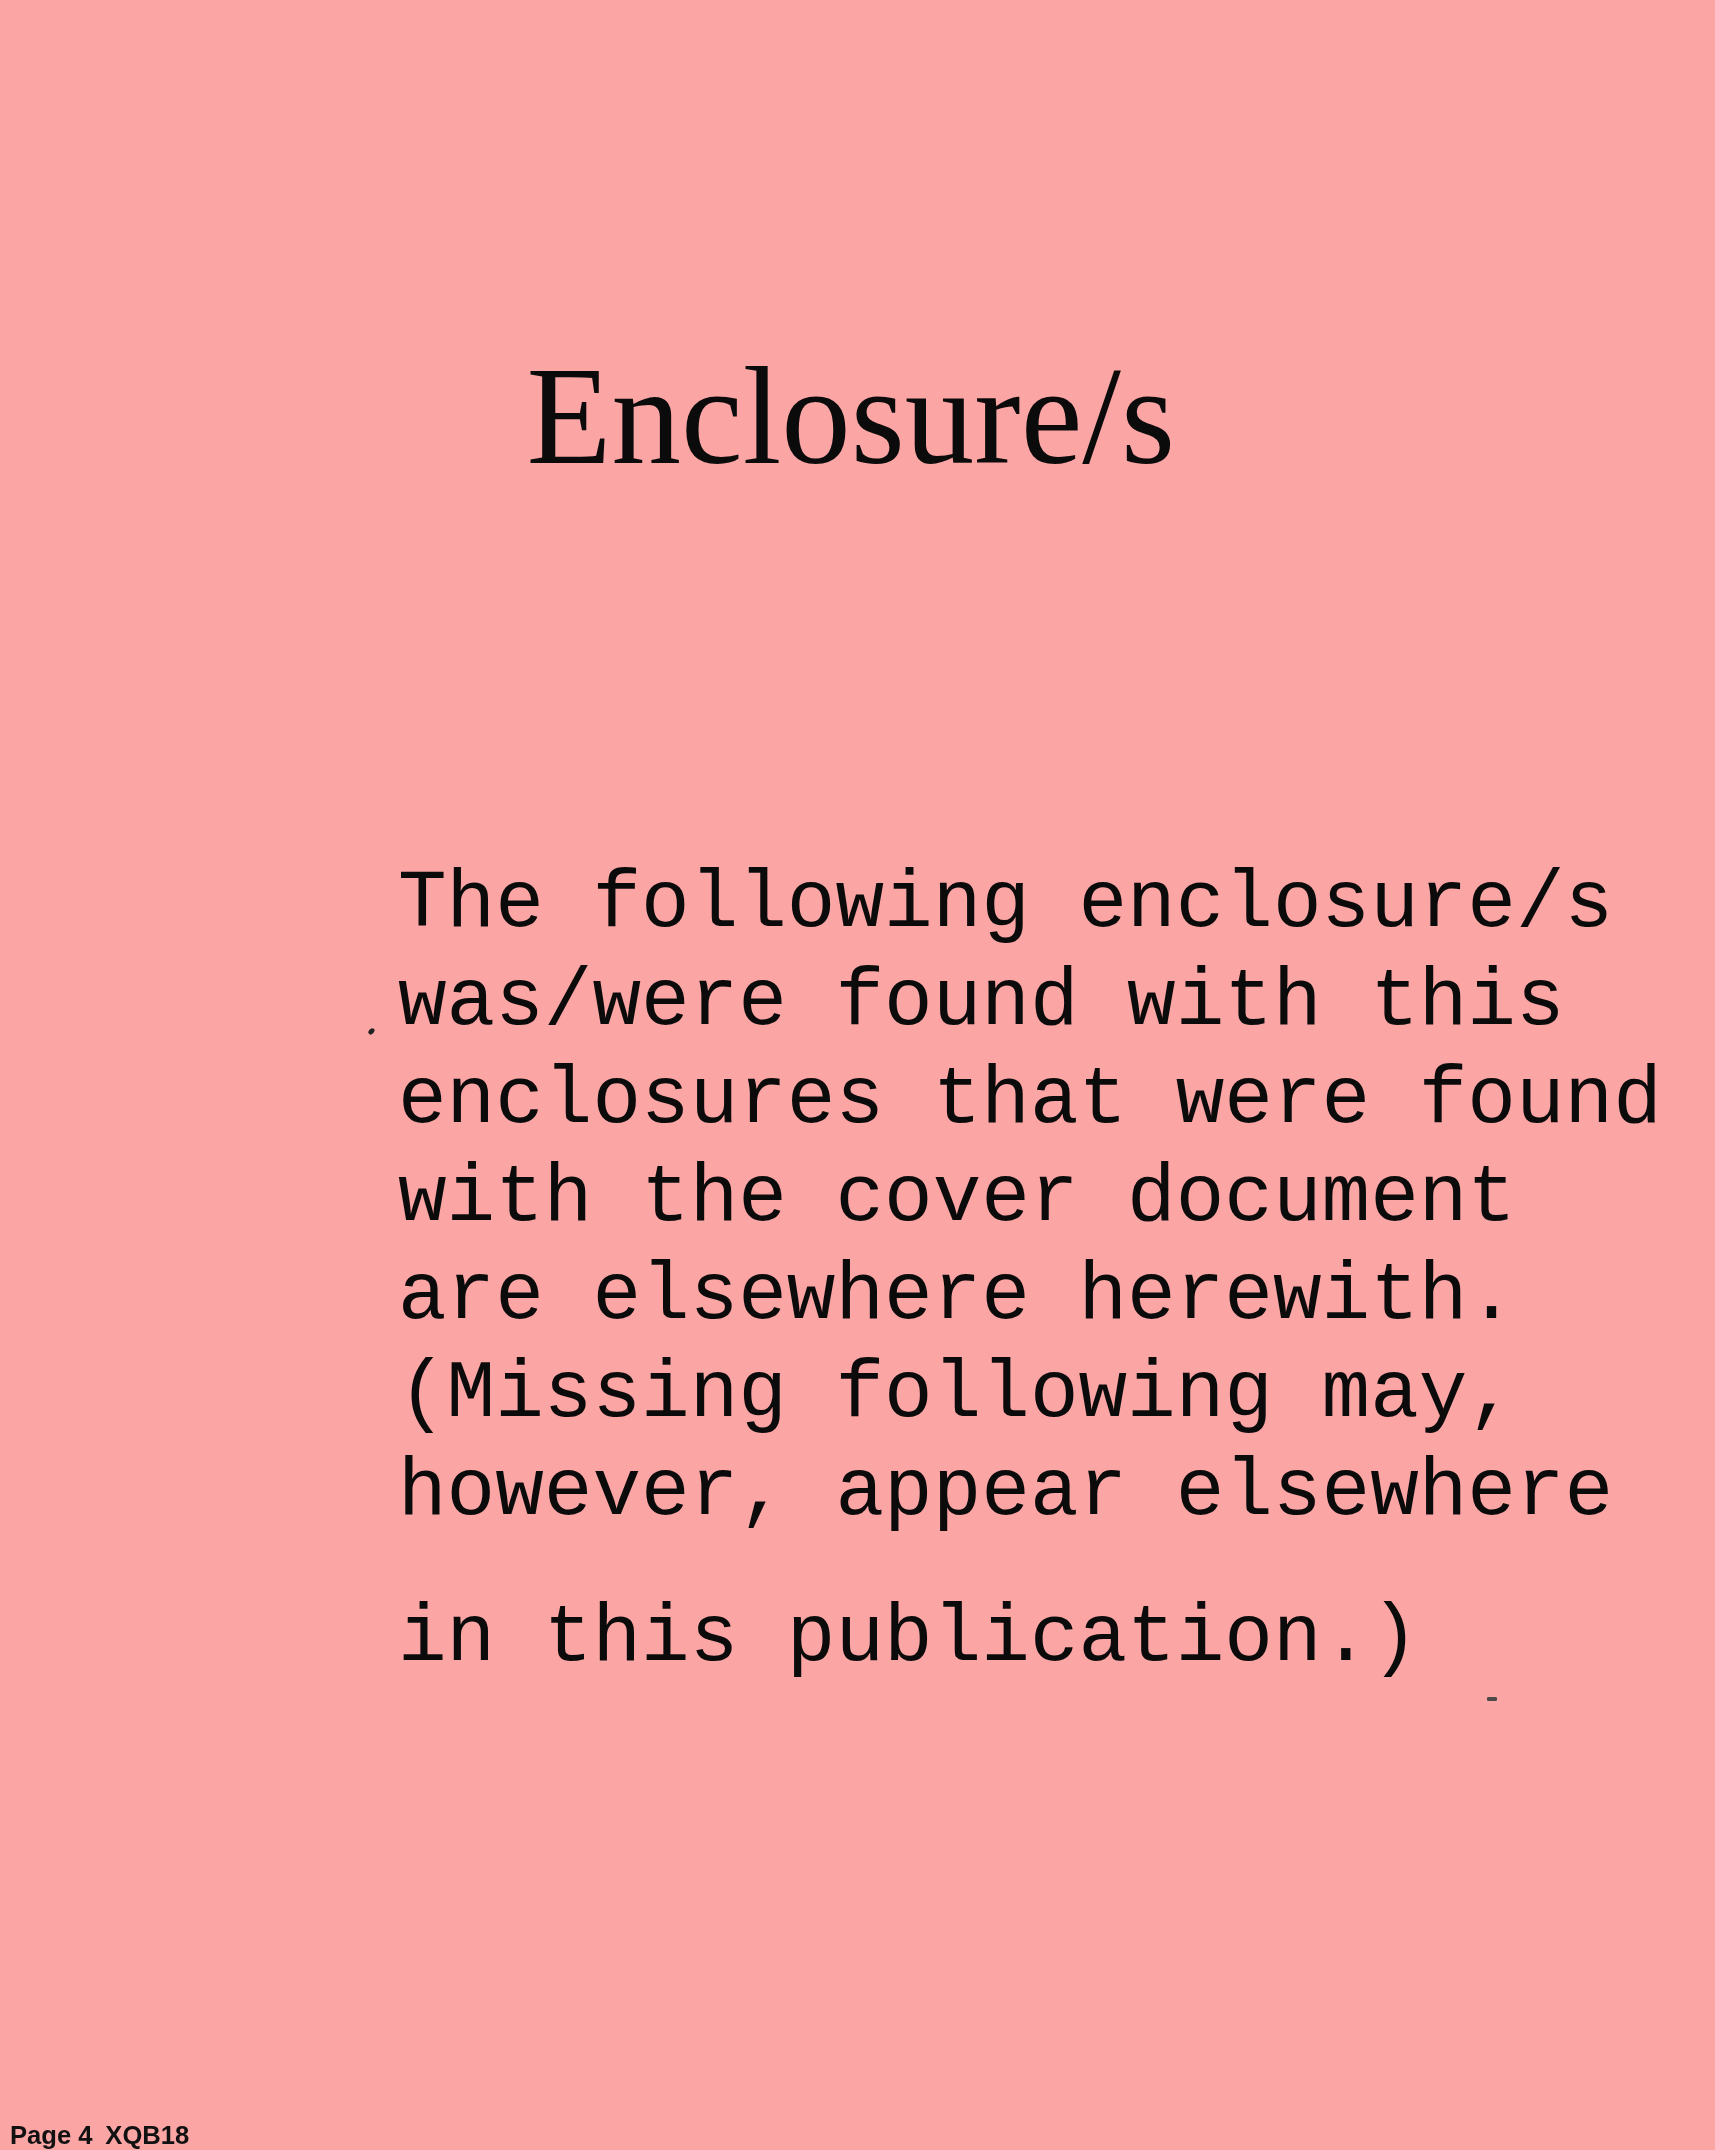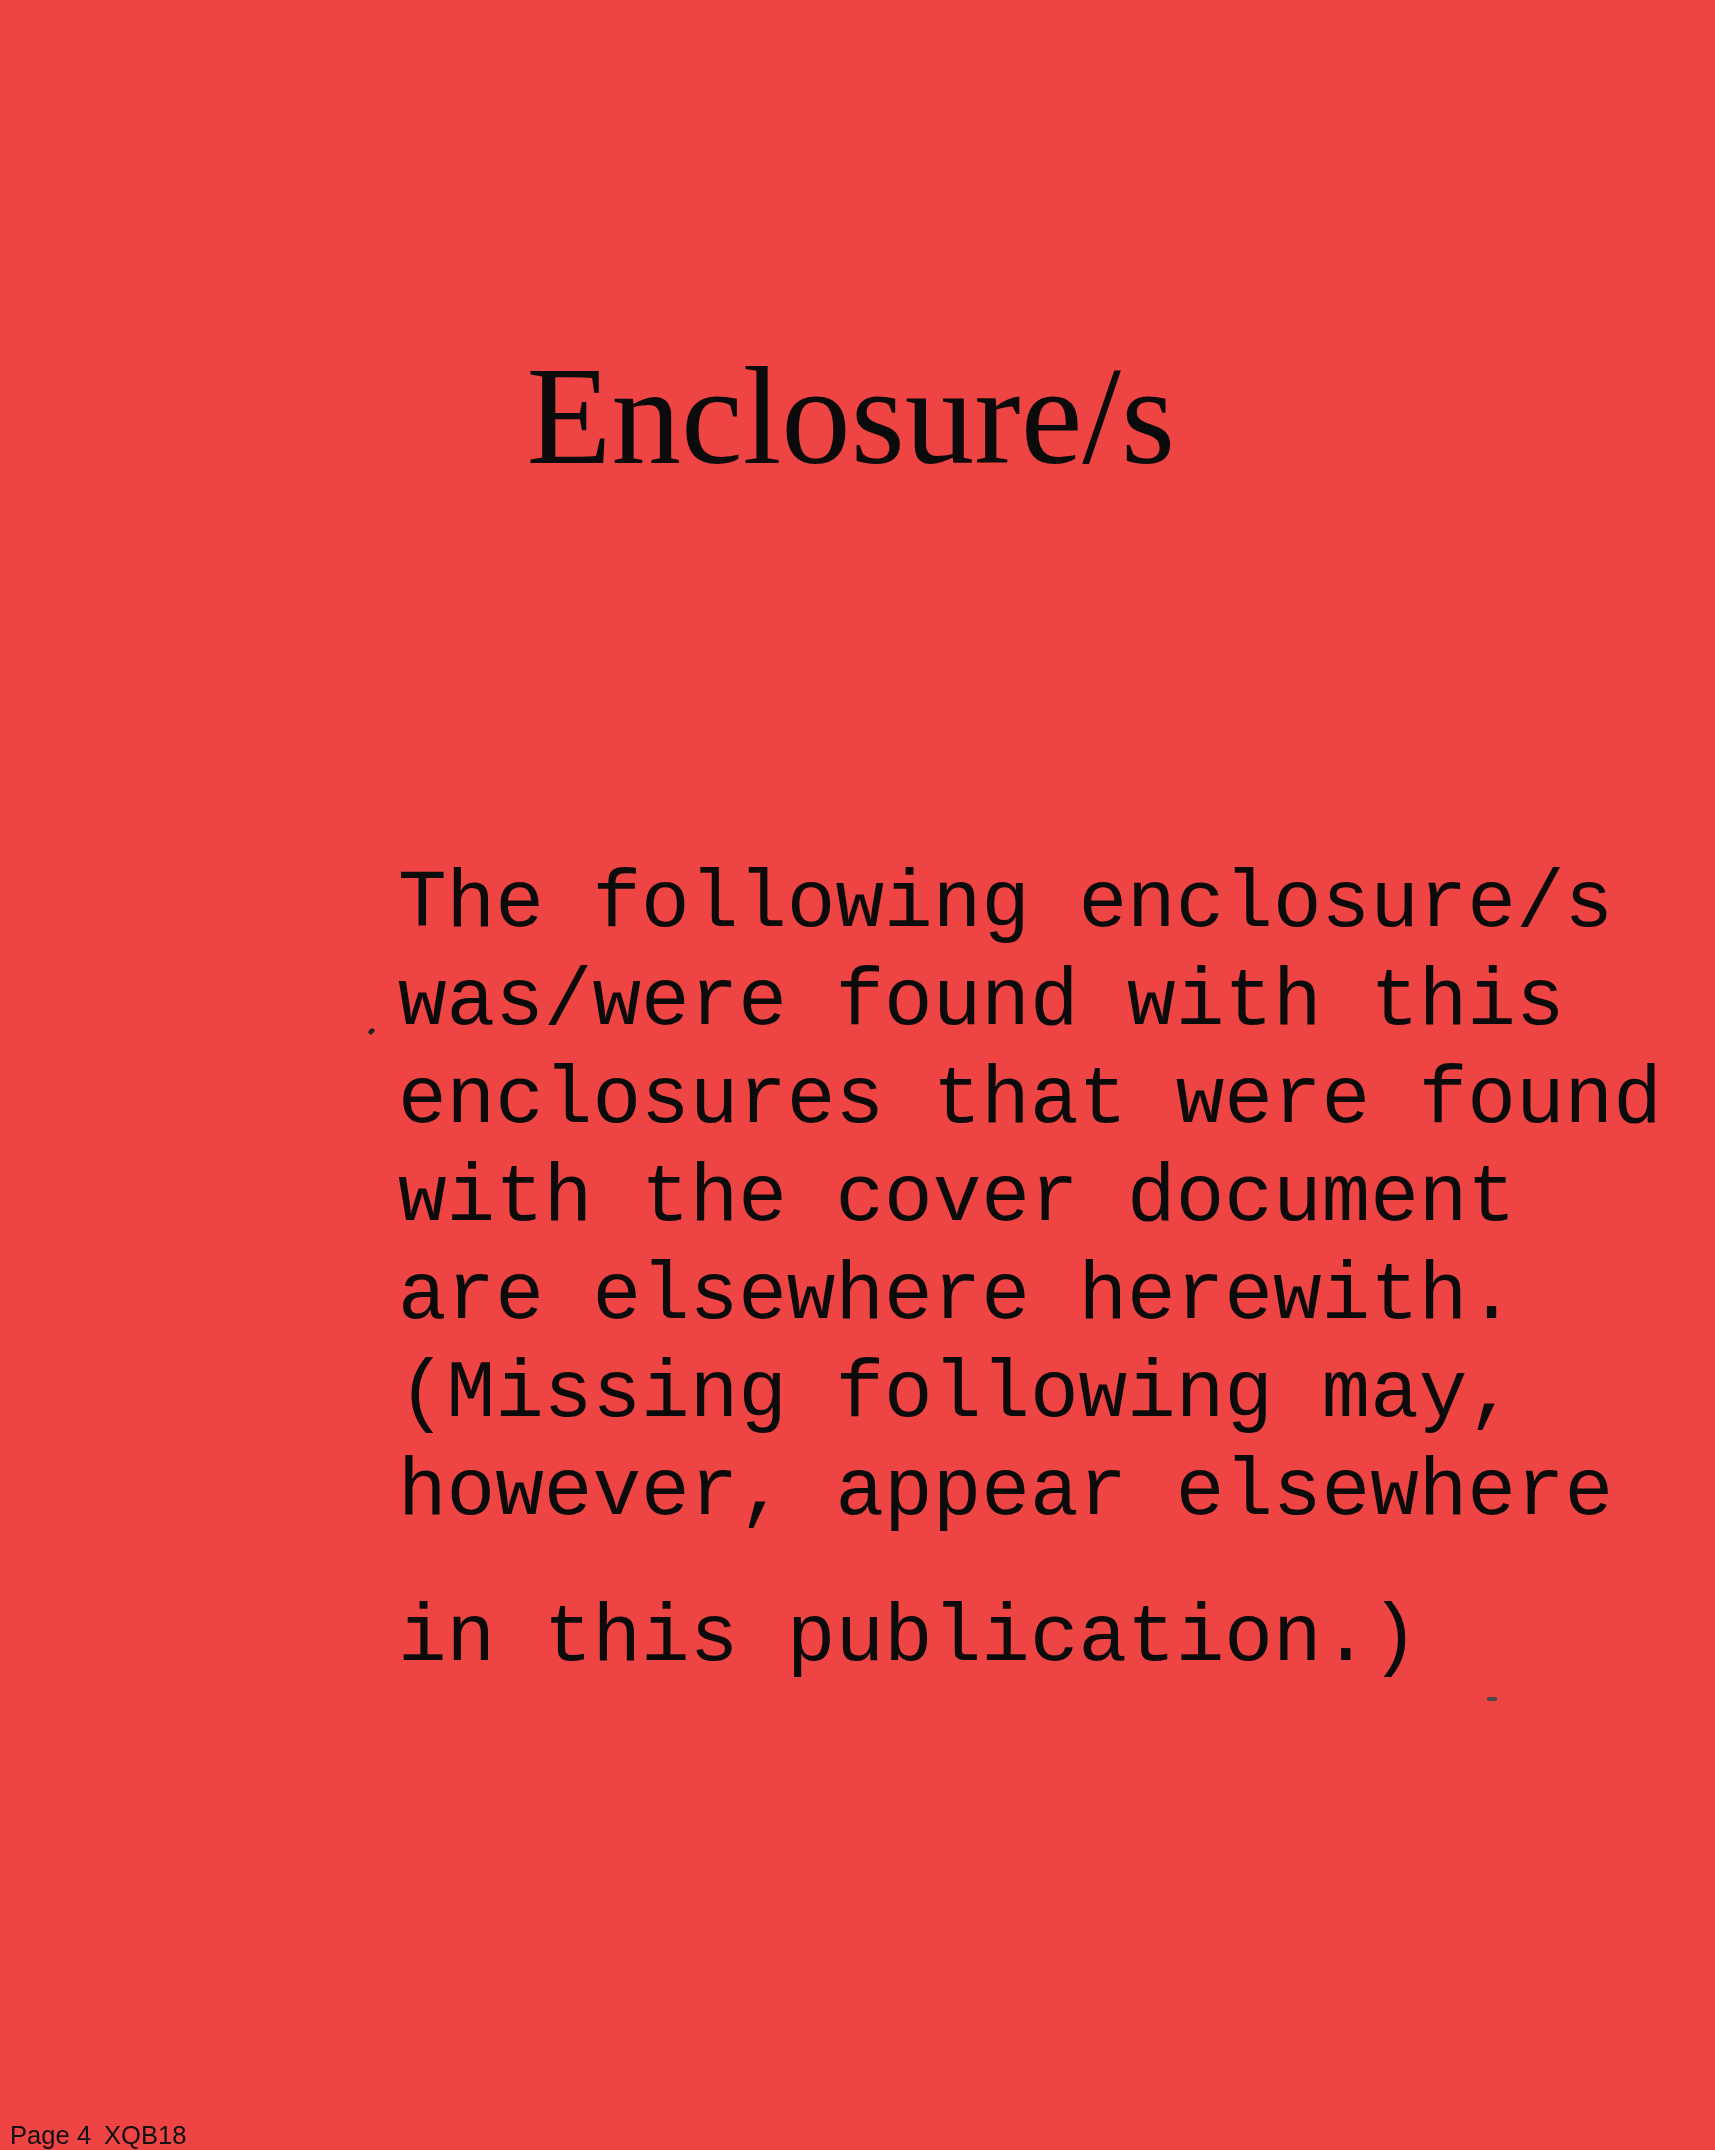--- a/index.html
+++ b/index.html
@@ -4,21 +4,21 @@
 <style>
   html, body {
     margin: 0;
     padding: 0;
     background: #e8e8e8;
   }
   .page {
     position: relative;
     width: 1715px;
     height: 2151px;
-    background: #ef4444;
+    background: #fca5a5;
     overflow: hidden;
     color: #0b0b0b;
   }
   .doc-title {
     position: absolute;
     top: 347px;
     left: 0;
     width: 100%;
     text-align: center;
     font-family: "Liberation Serif", serif;
@@ -52,21 +52,21 @@
     text-align-last: left;
     margin-top: 48px;
   }
   .footer {
     position: absolute;
     left: 10px;
     top: 2120px;
     font-family: "Liberation Sans", sans-serif;
     font-size: 25.6px;
     line-height: 30px;
-    font-weight: 400;
+    font-weight: 700;
     color: #111111;
     display: flex;
     align-items: baseline;
   }
   .footer .gap { display: inline-block; width: 12.8px; }
   .speck-dot {
     position: absolute;
     left: 369px;
     top: 1028px;
     width: 5.4px;

